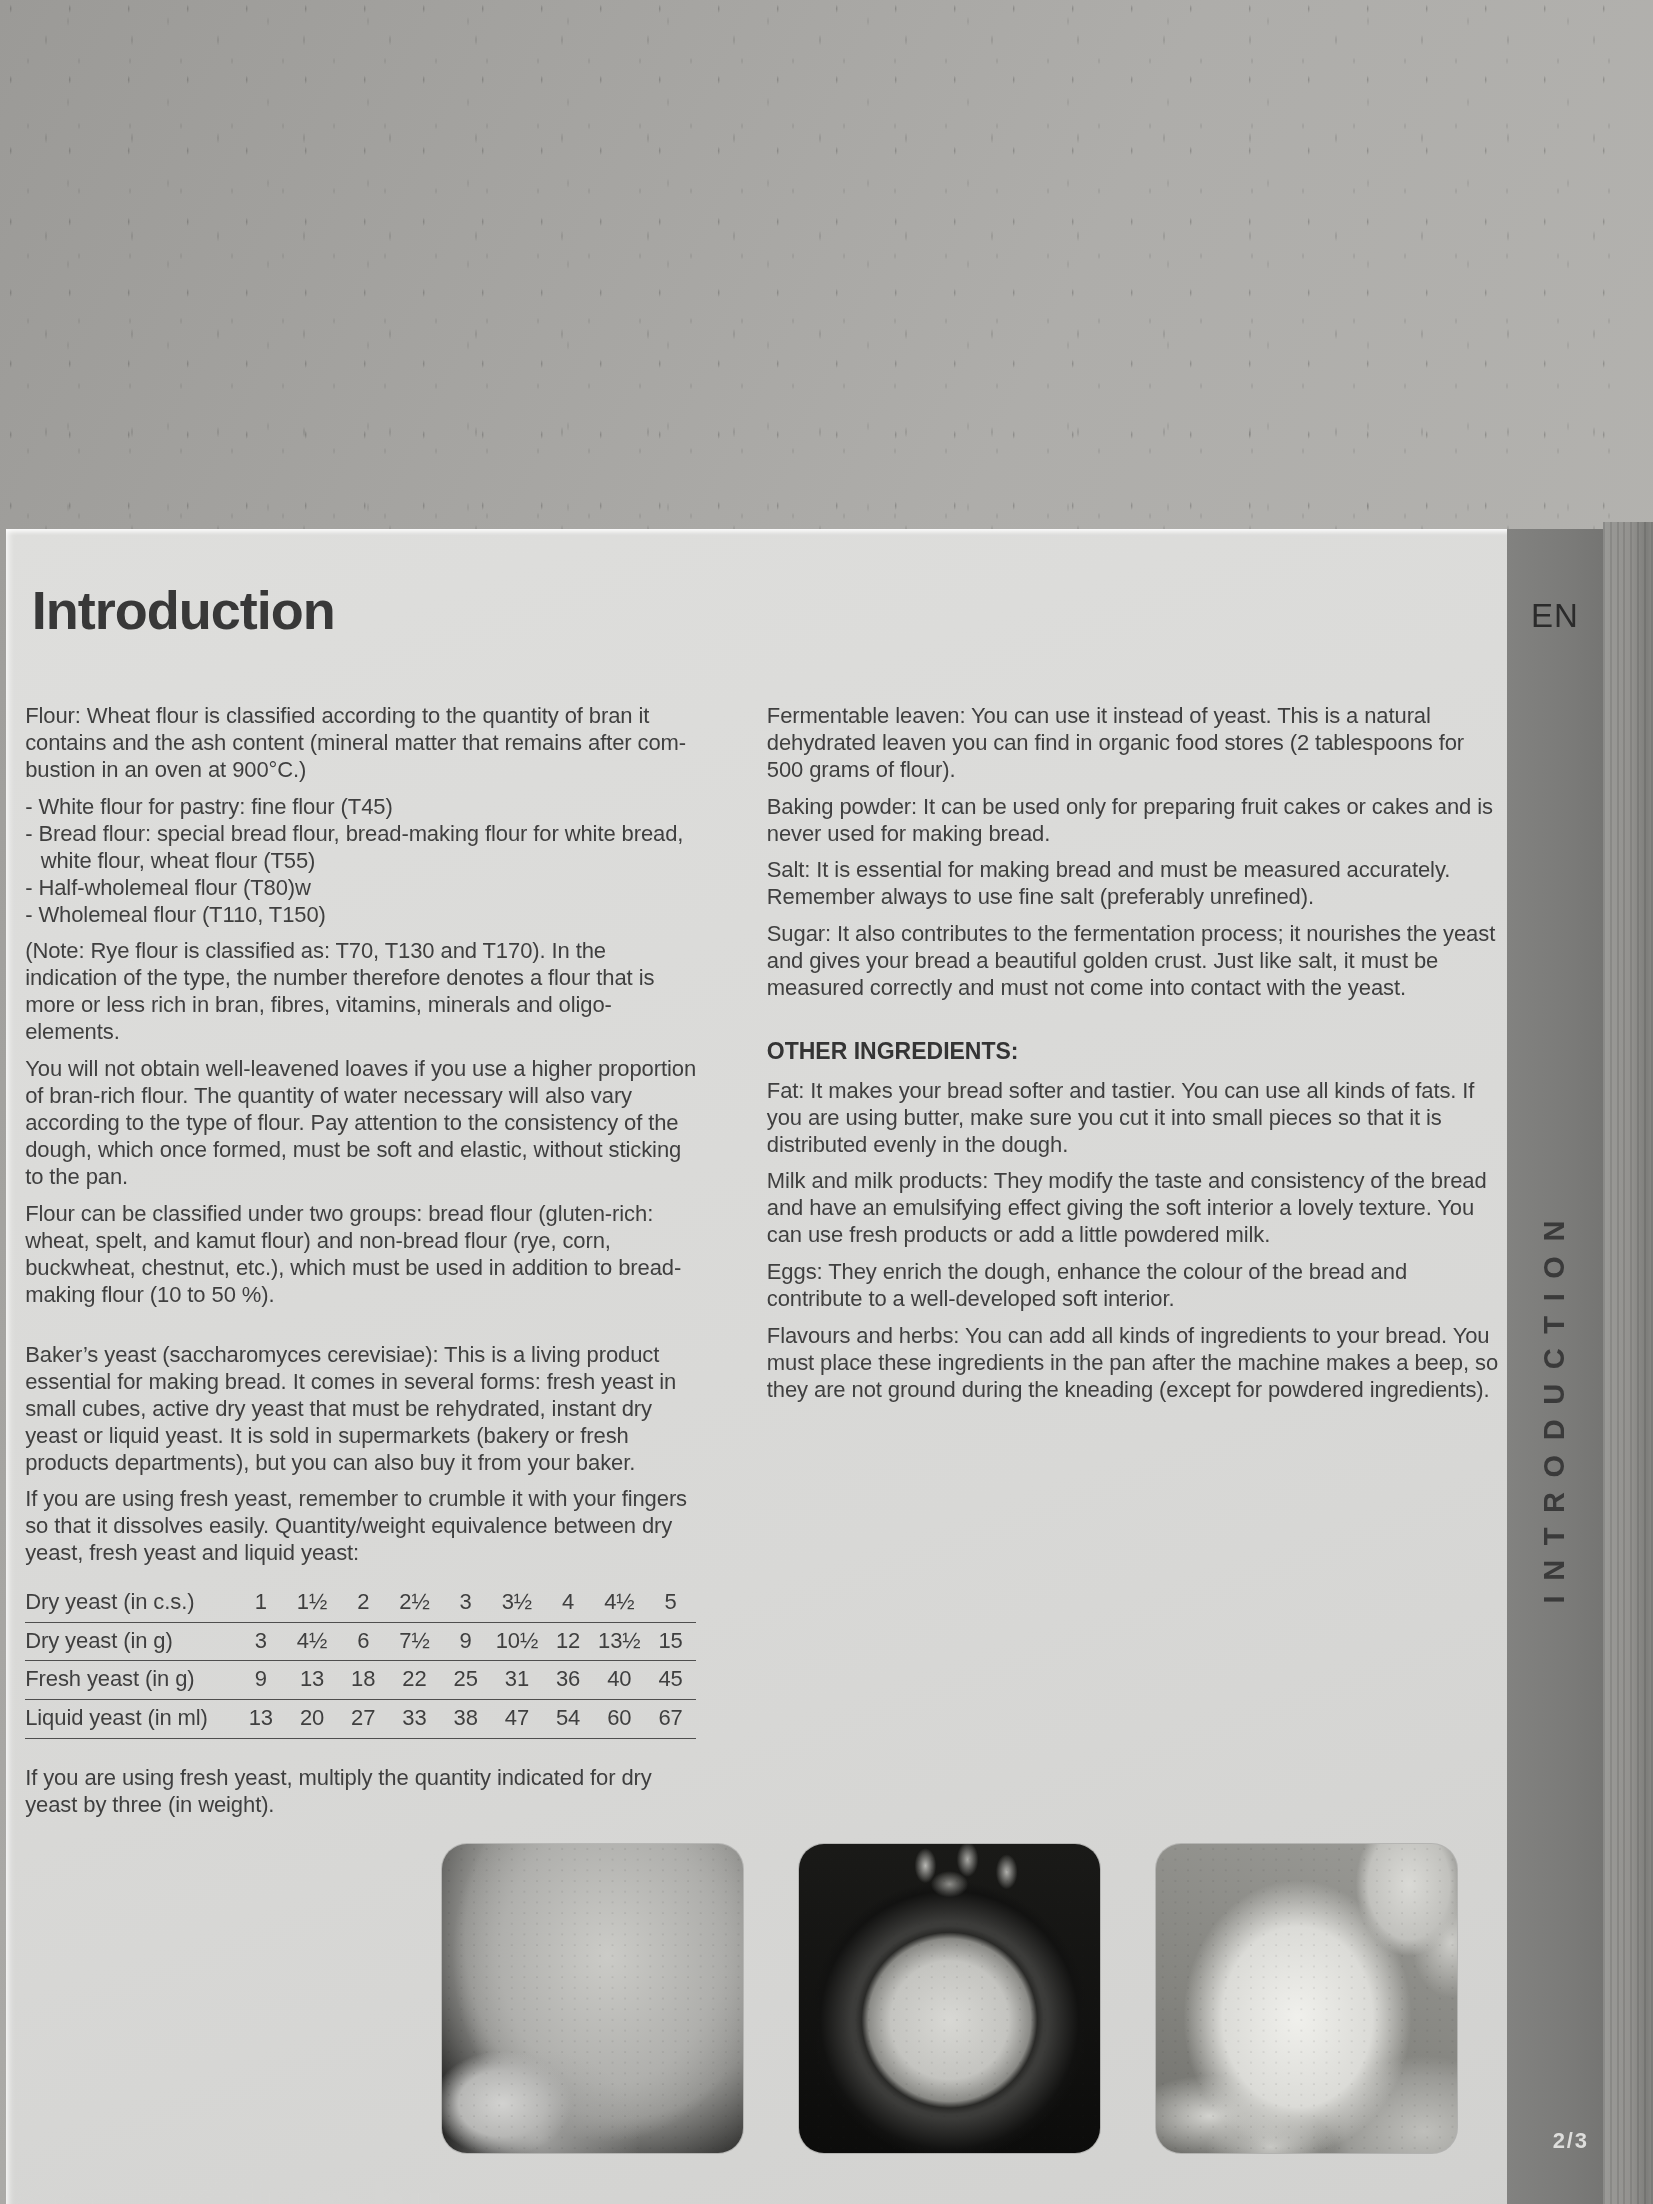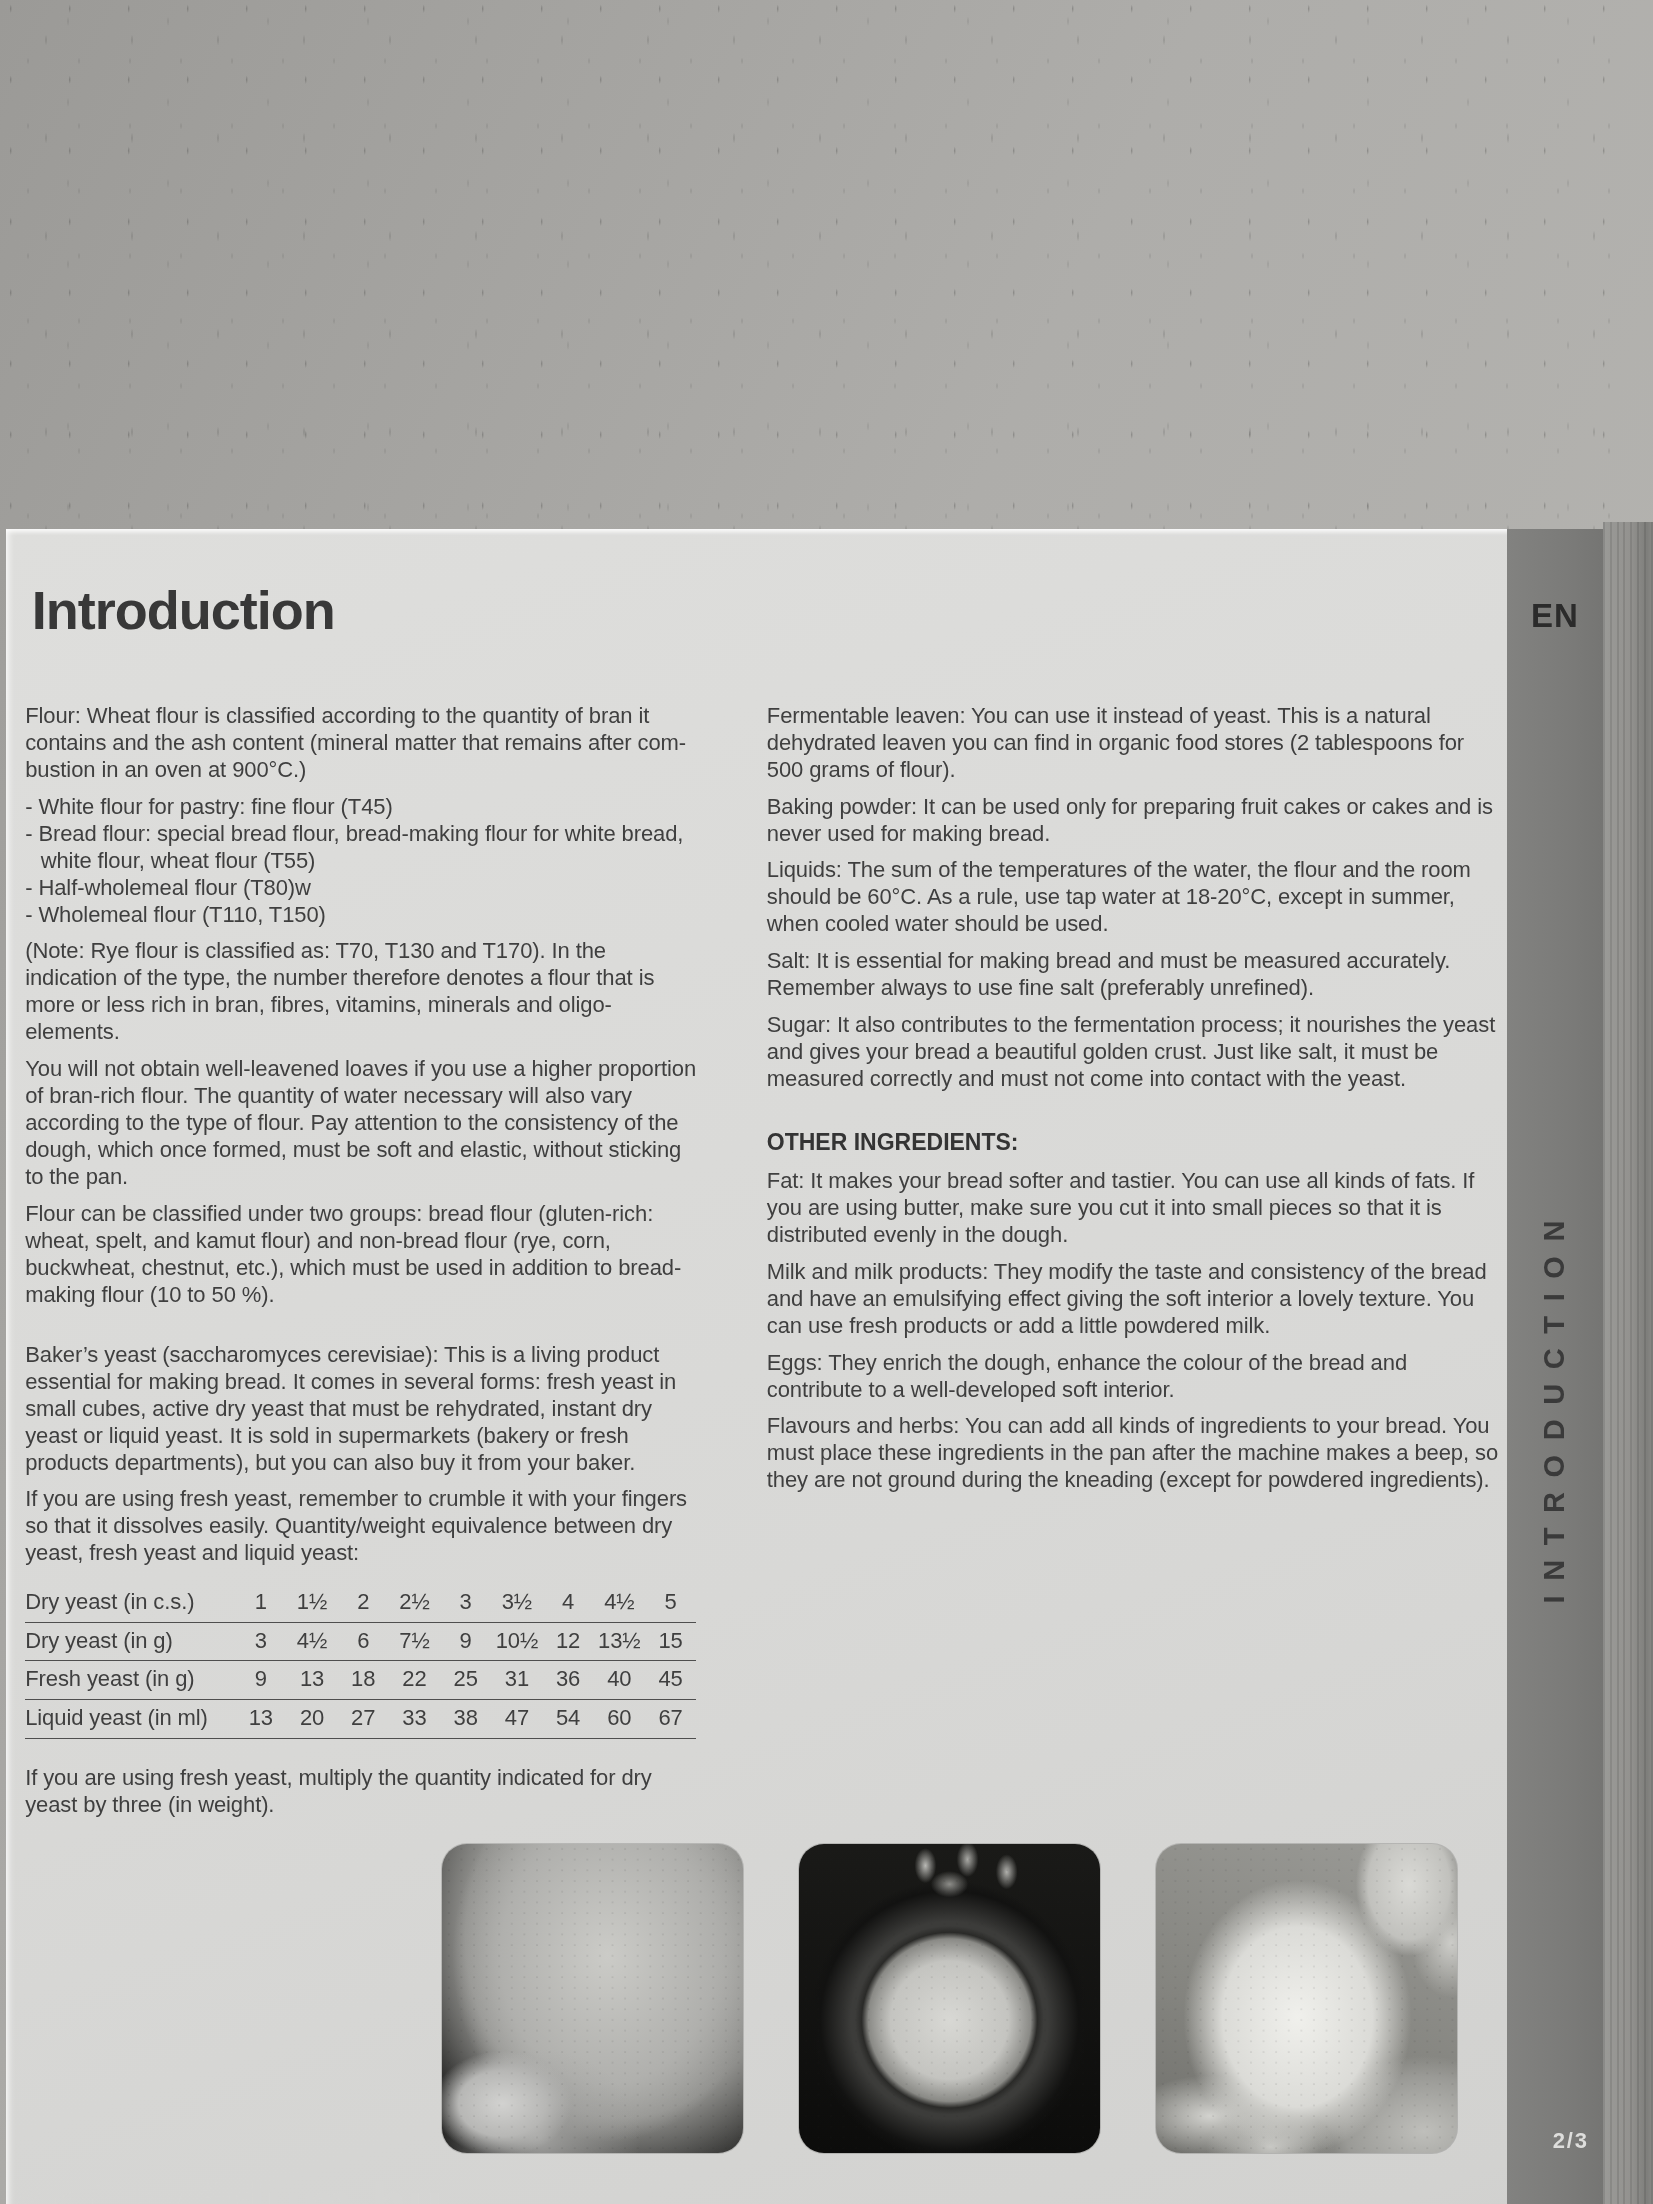--- a/index.html
+++ b/index.html
@@ -78,21 +78,21 @@
       radial-gradient(150px 180px at 47% 56%, #f0f0ec 0%, #dbdbd7 50%, transparent 76%),
       radial-gradient(116px 58px at 18% 88%, #d3d3cf 0%, transparent 70%),
       radial-gradient(92px 53px at 38% 98%, #c7c7c3 0%, transparent 70%),
       radial-gradient(131px 92px at 89% 93%, #bfbfbb 0%, #9a9a96 60%, transparent 82%),
       linear-gradient(200deg,#9b9b97 0%,#84847f 60%,#6e6e6a 100%);}
 
   
   .strip{position:absolute;left:1501px;top:0;width:96px;height:1676px;
     background:linear-gradient(90deg,#828280 0%,#7a7a78 70%,#757573 100%);}
   .lang-tab{position:absolute;top:68px;left:0;width:100%;text-align:center;
-    font-size:33px;font-weight:700;color:#2b2b2b;letter-spacing:1px;}
+    font-size:33px;font-weight:400;color:#2b2b2b;letter-spacing:1px;}
   .vtext{position:absolute;top:602px;left:0;width:100%;height:548px;
     display:flex;align-items:center;justify-content:center;}
   .vtext span{writing-mode:vertical-rl;transform:rotate(180deg);
     font-size:29px;font-weight:700;color:#3a3a3a;letter-spacing:14.6px;}
   .pagenum{position:absolute;top:1599px;left:16px;width:100%;text-align:center;
     font-size:22px;font-weight:700;color:#dededc;letter-spacing:1.9px;}
 
   
   .watermark{position:absolute;left:9.7px;top:2170px;font-size:56px;font-weight:700;
     color:#d6d6d4;opacity:.85;letter-spacing:1.9px;}
@@ -171,21 +171,20 @@
           <span class="tcell">67</span>
         </div>
       </div>
 
       <p>If you are using fresh yeast, multiply the quantity indicated for dry yeast by three (in weight).</p>
     </div>
 
     <div class="col col-right">
       <p>Fermentable leaven: You can use it instead of yeast. This is a natural dehydrated leaven you can find in organic food stores (2 tablespoons for 500 grams of flour).</p>
       <p>Baking powder: It can be used only for preparing fruit cakes or cakes and is never used for making bread.</p>
-      <p>Liquids: The sum of the temperatures of the water, the flour and the room should be 60°C. As a rule, use tap water at 18-20°C, except in summer, when cooled water should be used.</p>
       <p>Salt: It is essential for making bread and must be measured accurately. Remember always to use fine salt (preferably unrefined).</p>
       <p>Sugar: It also contributes to the fermentation process; it nourishes the yeast and gives your bread a beautiful golden crust. Just like salt, it must be measured correctly and must not come into contact with the yeast.</p>
       <h2 class="subhead">OTHER INGREDIENTS:</h2>
       <p>Fat: It makes your bread softer and tastier. You can use all kinds of fats. If you are using butter, make sure you cut it into small pieces so that it is distributed evenly in the dough.</p>
       <p>Milk and milk products: They modify the taste and consistency of the bread and have an emulsifying effect giving the soft interior a lovely texture. You can use fresh products or add a little powdered milk.</p>
       <p>Eggs: They enrich the dough, enhance the colour of the bread and contribute to a well-developed soft interior.</p>
       <p>Flavours and herbs: You can add all kinds of ingredients to your bread. You must place these ingredients in the pan after the machine makes a beep, so they are not ground during the kneading (except for powdered ingredients).</p>
     </div>
 
     <div class="photo photo1" title="wholemeal flour in paper bag">

